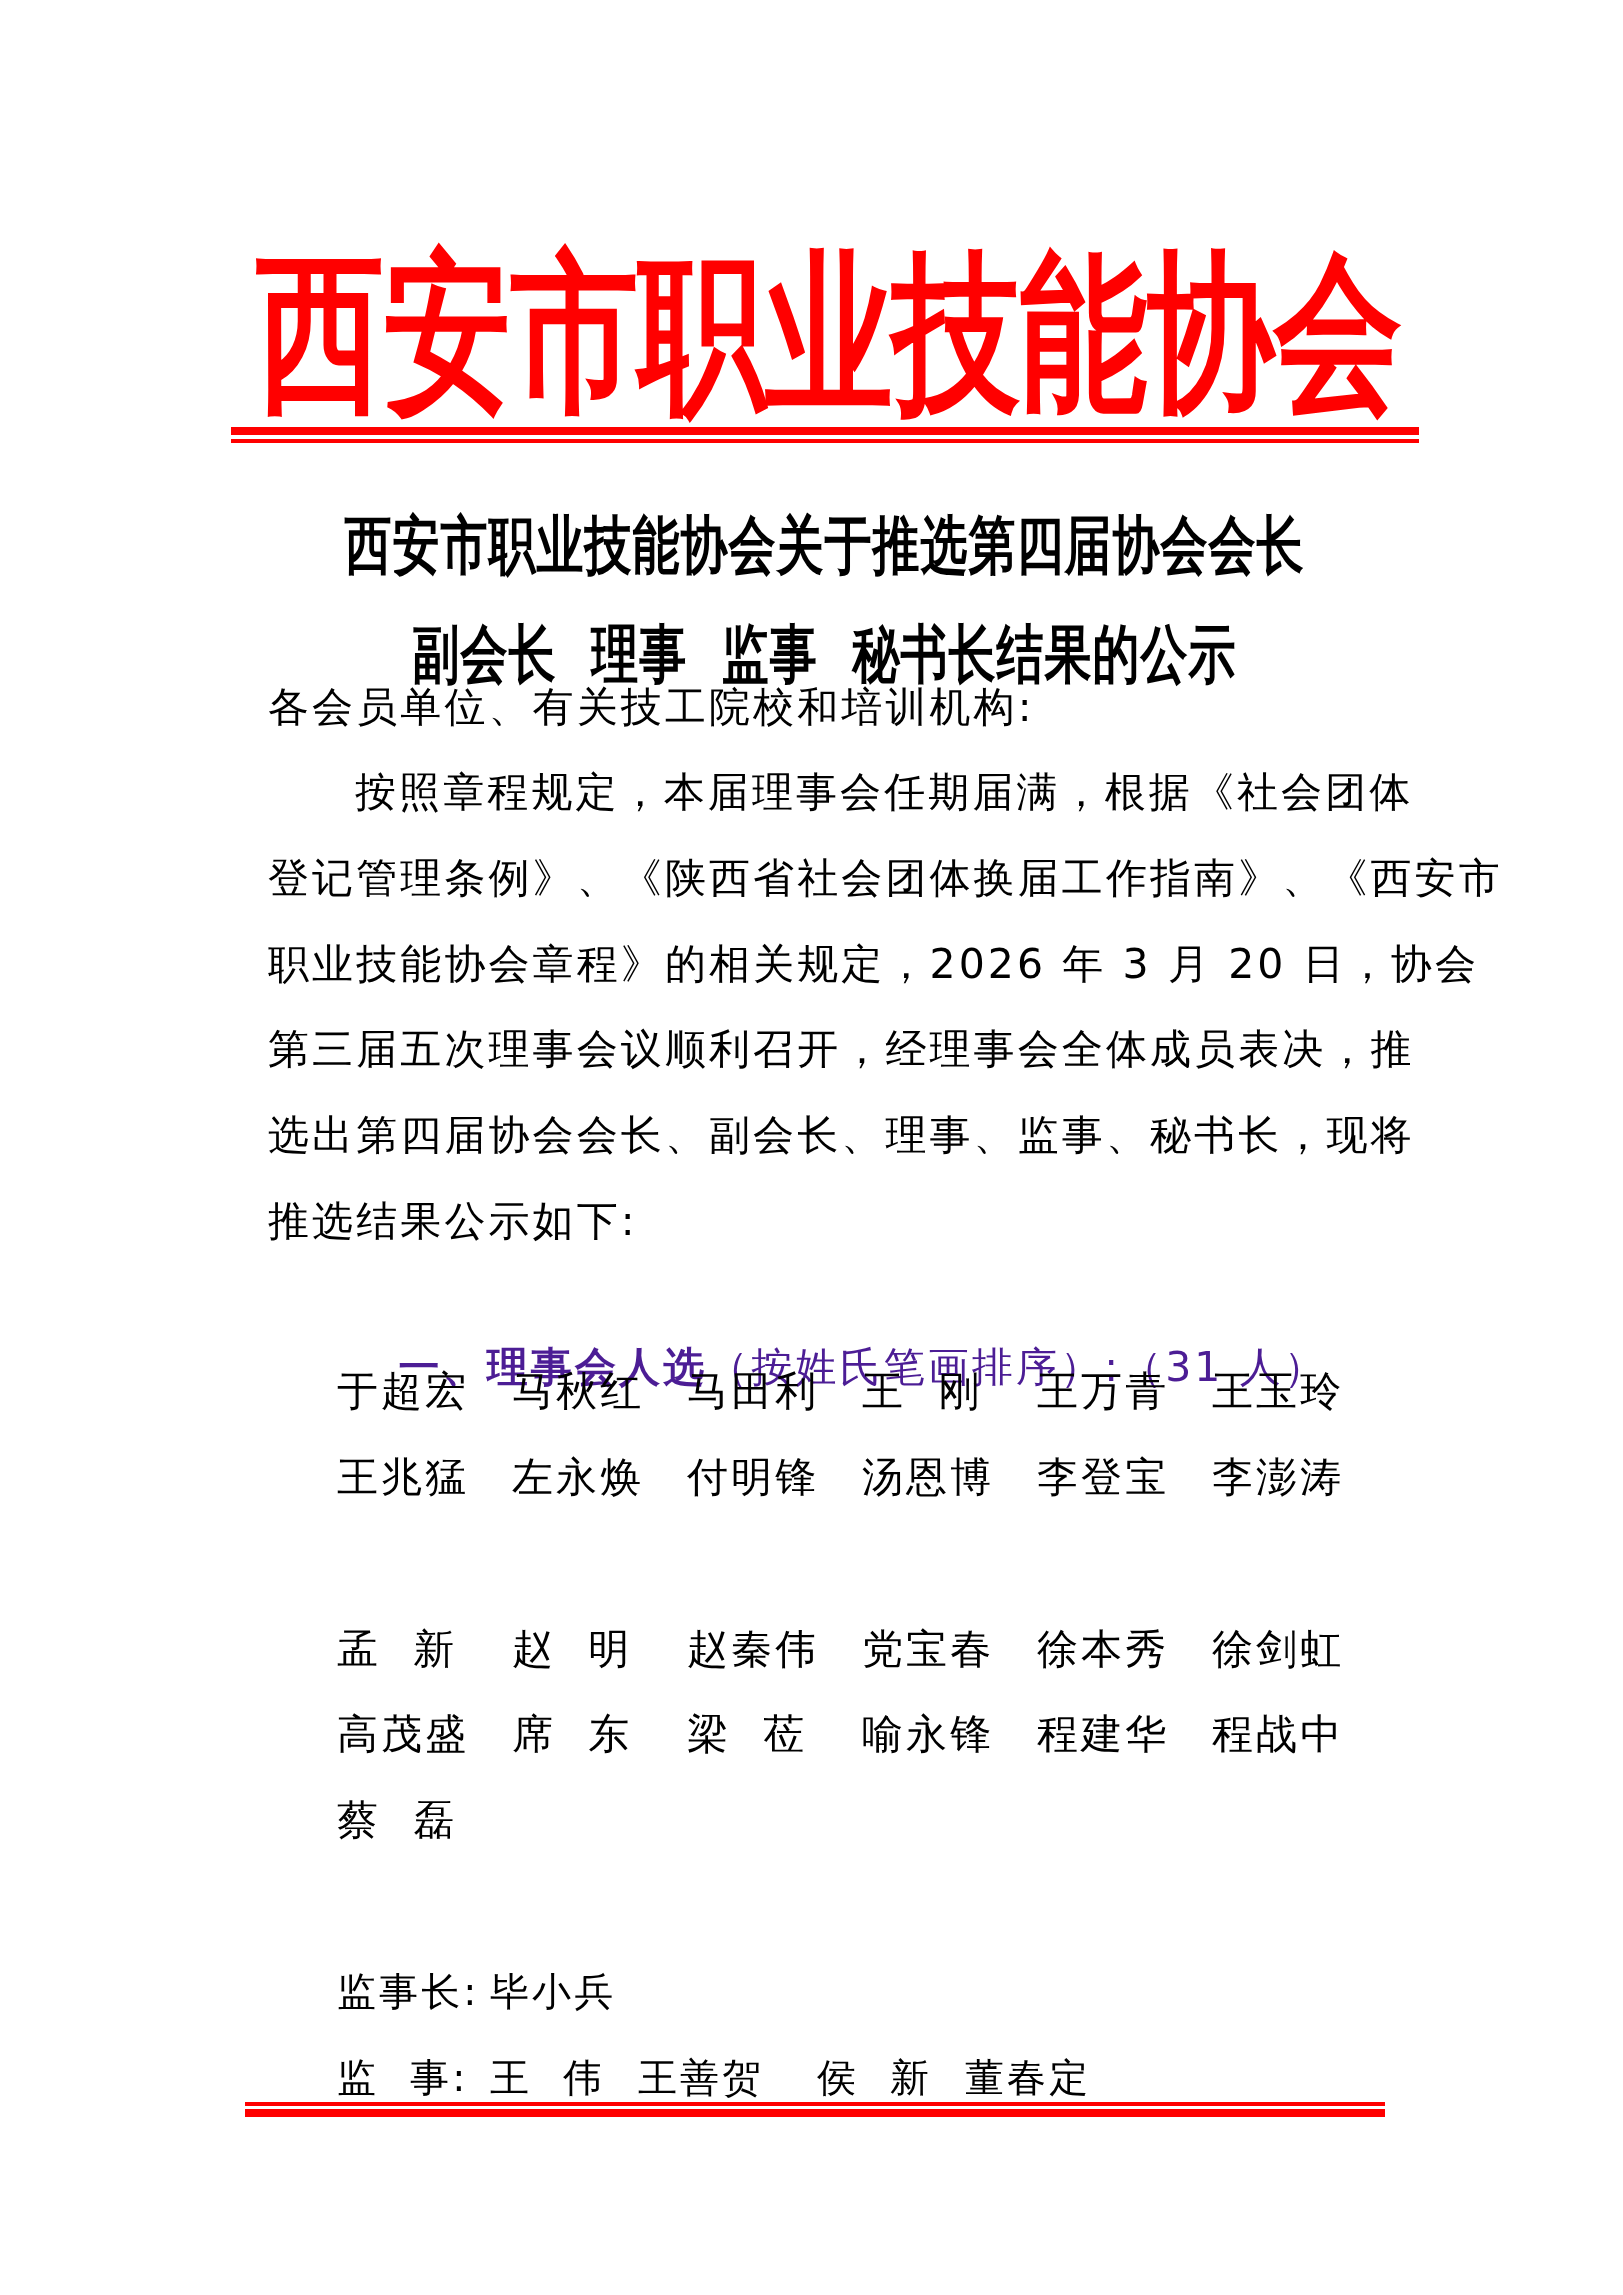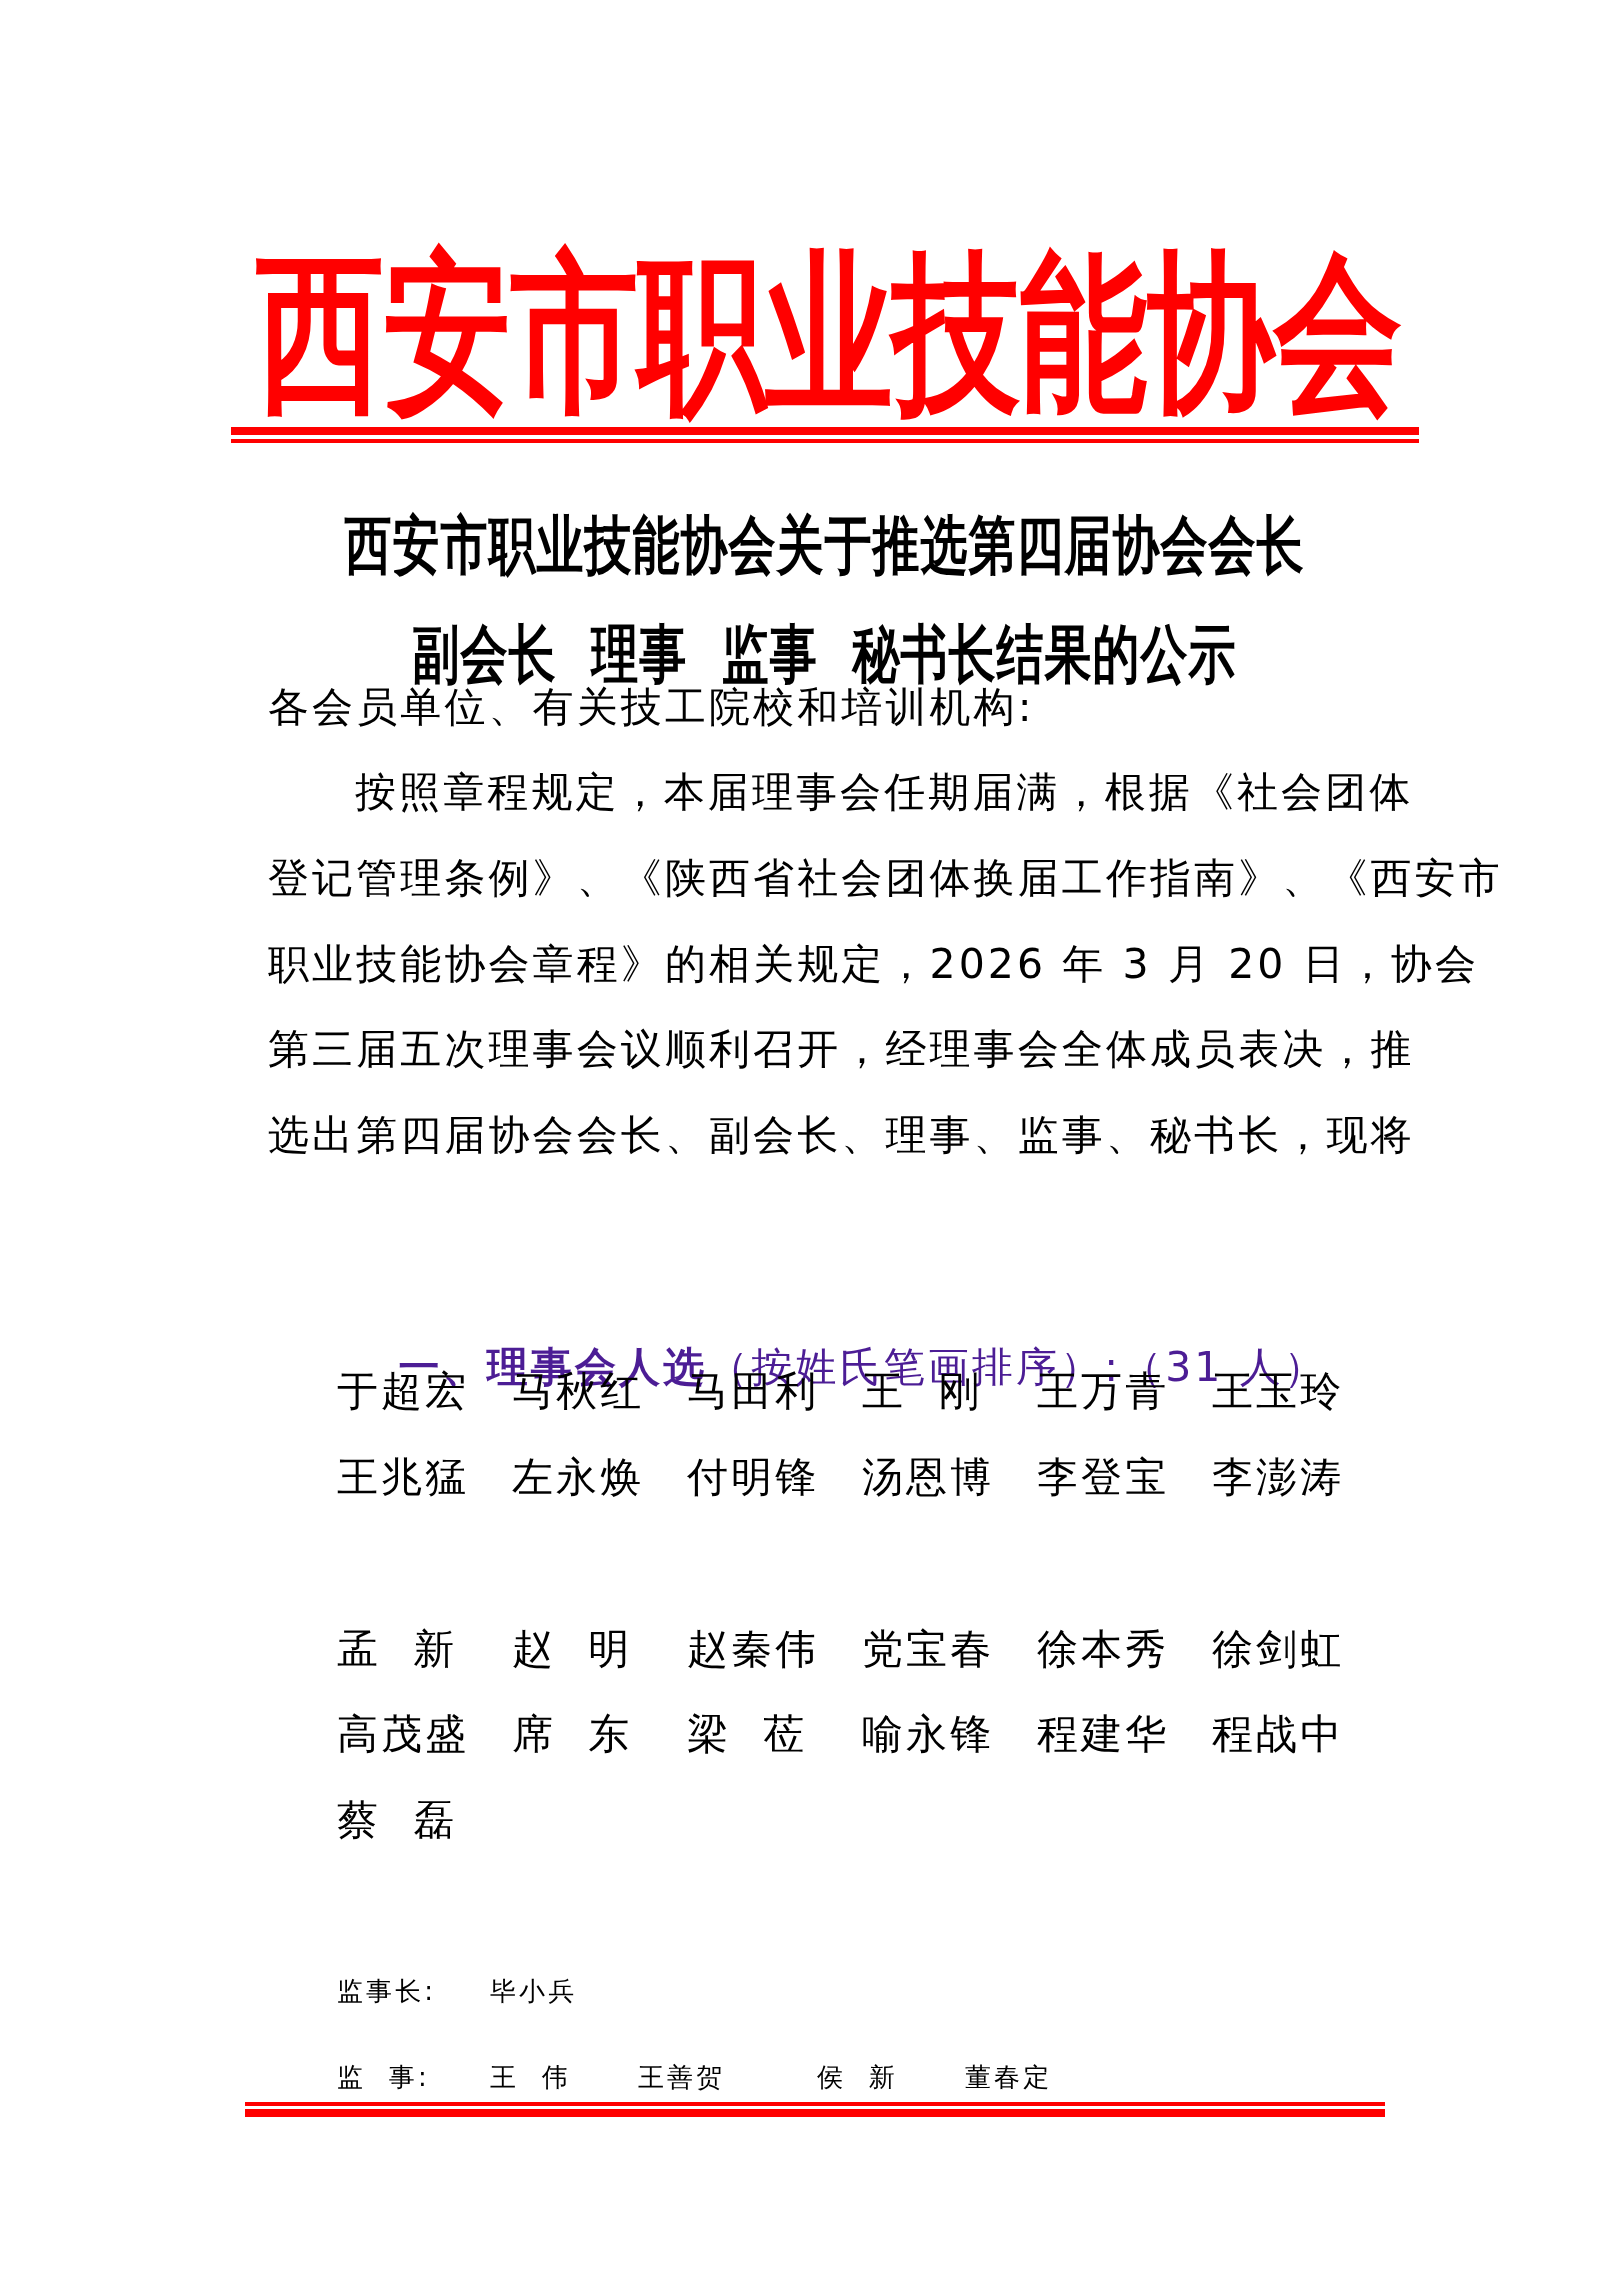--- a/index.html
+++ b/index.html
@@ -44,21 +44,21 @@
   .section-head .bold { font-weight: bold; }
 
   .names-row { position: absolute; left: 337px; height: 61px; display: flex; }
   .name {
     width: 175px; white-space: pre;
     font-family: "DejaVu Sans", "Liberation Sans", sans-serif;
     font-size: 41px; line-height: 61px; color: #000; letter-spacing: 3.1px;
   }
   .sup-row { position: absolute; left: 337px; height: 61px; white-space: pre;
     font-family: "DejaVu Sans", "Liberation Sans", sans-serif;
-    font-size: 26px; line-height: 61px; color: #000; letter-spacing: 3.1px; display: flex; }
+    font-size: 39px; line-height: 61px; color: #000; letter-spacing: 3.1px; display: flex; }
   .sup-row .lbl { width: 174px; }
   .sup-row .nm { width: 128px; }
 </style>
 </head>
 <body>
 
 <div class="page">
 
   <div class="letterhead">
     <span>西</span>
@@ -78,20 +78,21 @@
   <div class="doc-title" style="top:504px;">西安市职业技能协会关于推选第四届协会会长</div>
   <div class="doc-title" style="top:613px;">副会长  理事  监事  秘书长结果的公示</div>
 
   <div class="body-line" style="top:677px;">各会员单位、有关技工院校和培训机构:</div>
 
   <div class="body-line justify indent" style="top:762px;">按照章程规定，本届理事会任期届满，根据《社会团体</div>
   <div class="body-line justify" style="top:848px;">登记管理条例》、《陕西省社会团体换届工作指南》、《西安市</div>
   <div class="body-line justify" style="top:934px;">职业技能协会章程》的相关规定，2026 年 3 月 20 日，协会</div>
   <div class="body-line justify" style="top:1019px;">第三届五次理事会议顺利召开，经理事会全体成员表决，推</div>
   <div class="body-line justify" style="top:1105px;">选出第四届协会会长、副会长、理事、监事、秘书长，现将</div>
+  <div class="body-line" style="top:1191px;">推选结果公示如下:</div>
 
   <div class="section-head" style="top:1276px;">
     <span class="bold">一、理事会人选</span><span>（按姓氏笔画排序）:（31 人）</span>
   </div>
 
   <div class="names-row" style="top:1361px;">
     <div class="name">于超宏</div>
     <div class="name">马秋红</div>
     <div class="name">马田利</div>
     <div class="name">王  刚</div>

